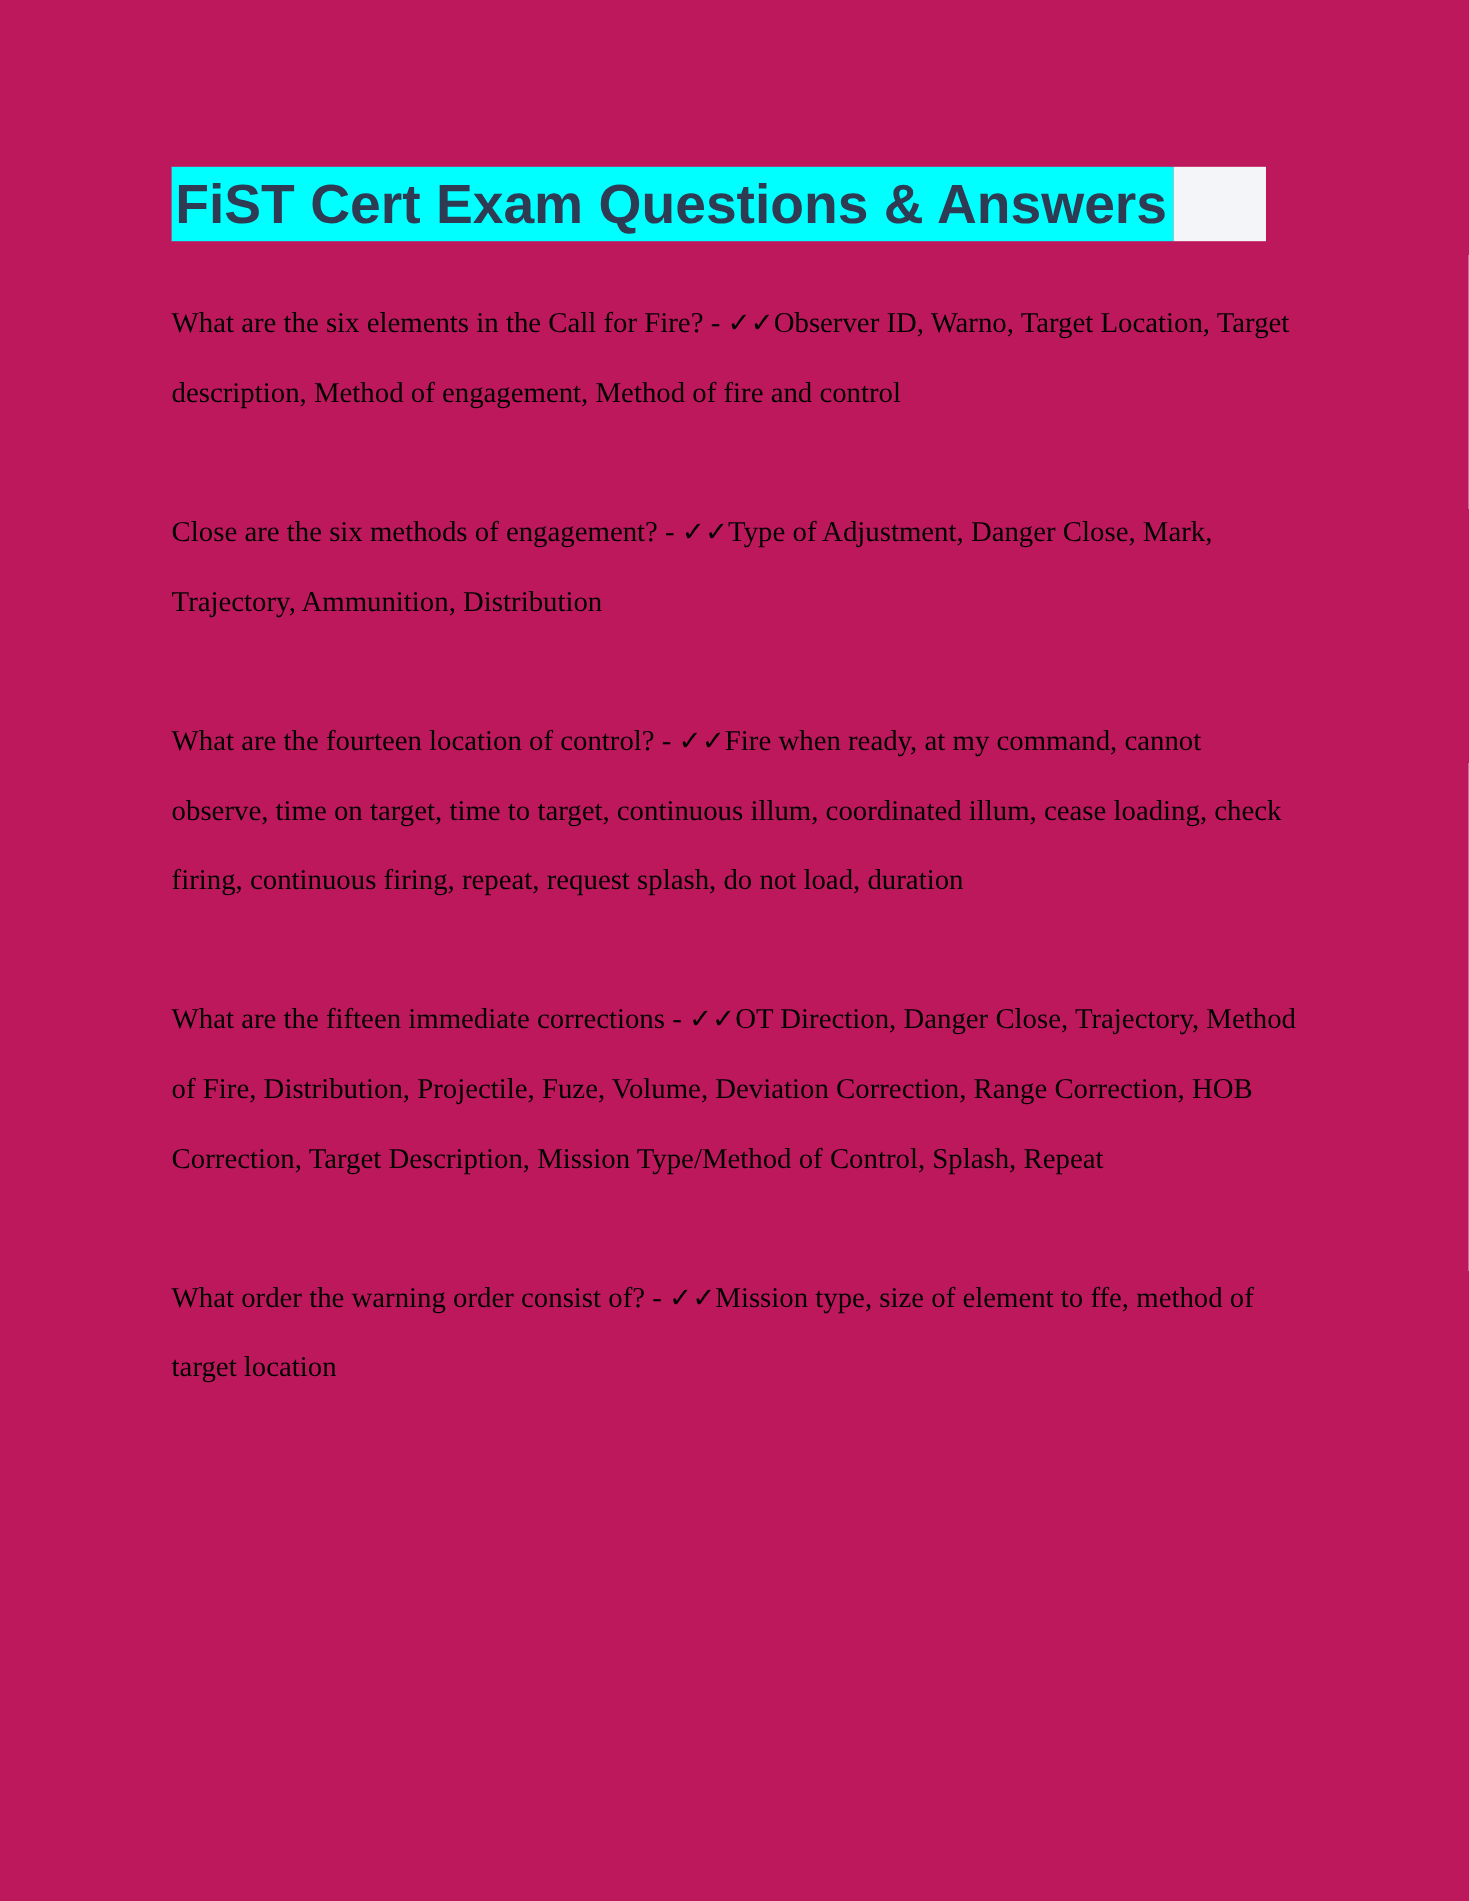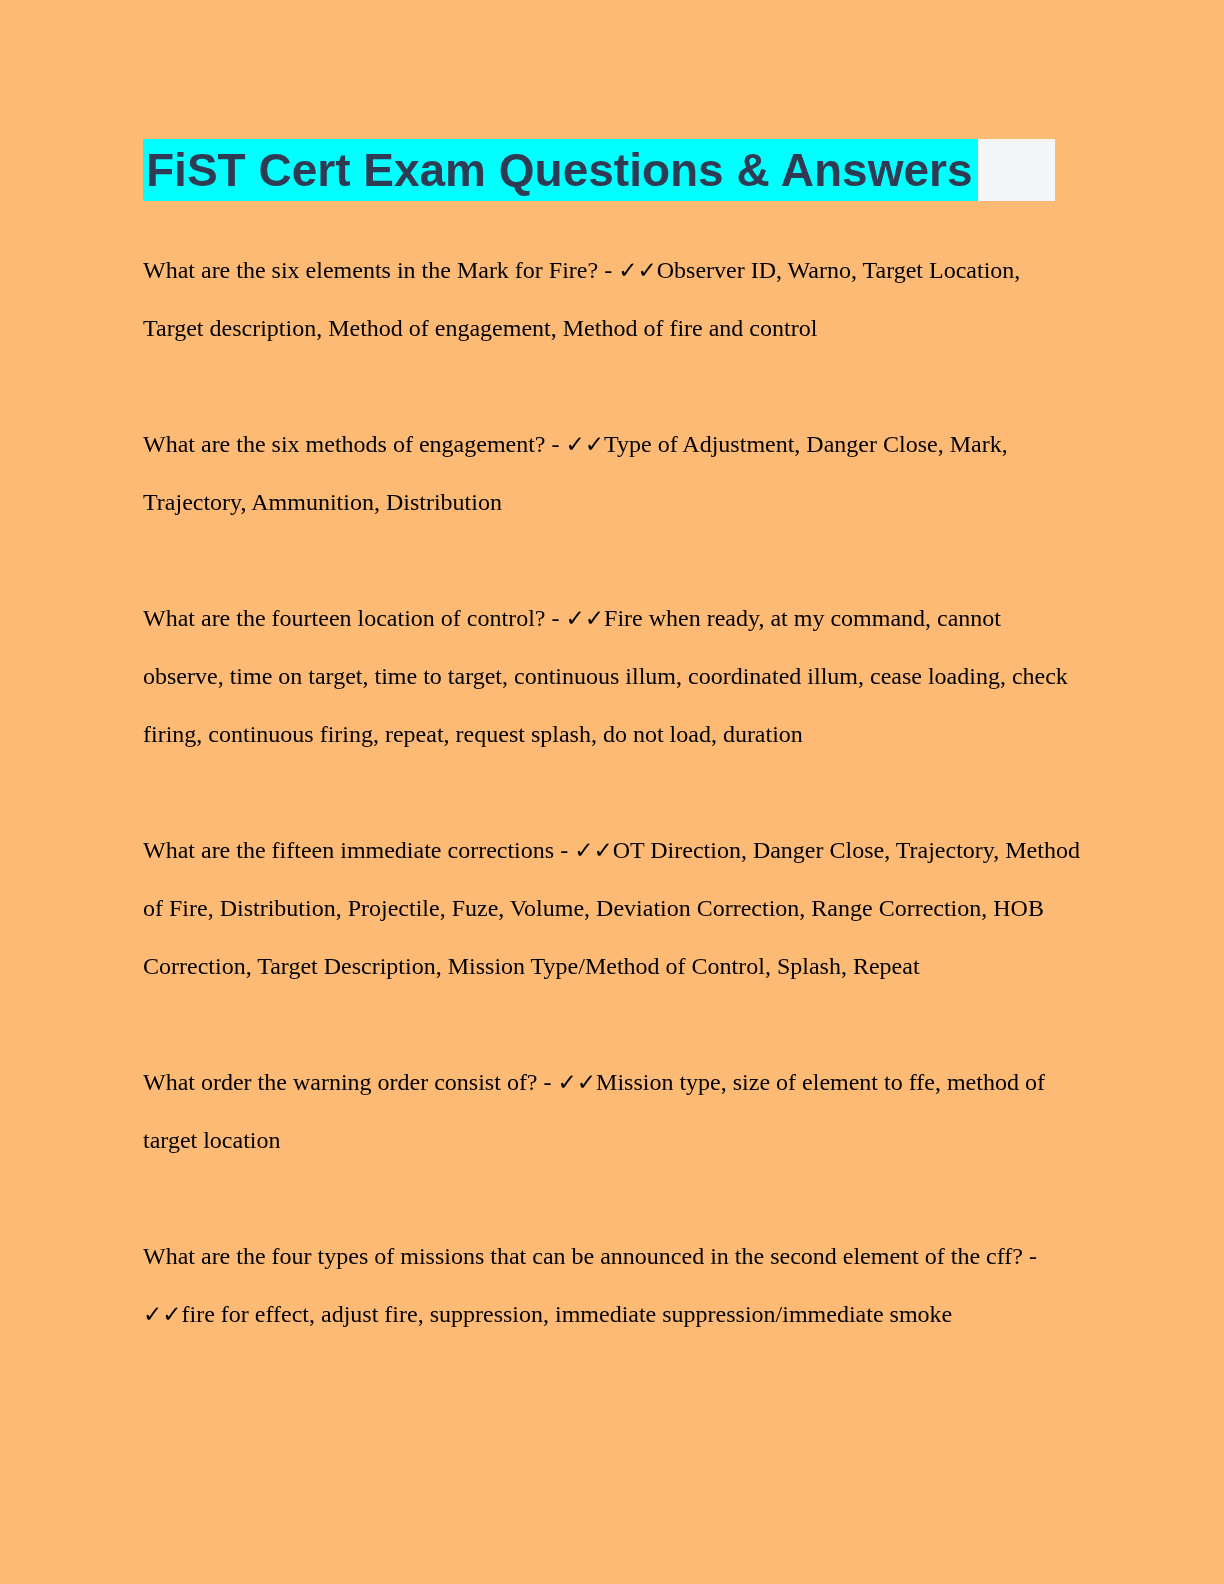--- a/index.html
+++ b/index.html
@@ -4,21 +4,21 @@
 <style>
   html, body {
     margin: 0;
     padding: 0;
     background: #ffffff;
   }
   .page {
     position: relative;
     width: 1224px;
     height: 1584px;
-    background: #fdba74;
+    background: #be185d;
     overflow: hidden;
   }
   .title-row {
     display: flex;
     align-items: stretch;
     margin: 139px 0 0 143px;
   }
   .title-highlight {
     margin: 0;
     background: #00ffff;
@@ -55,27 +55,26 @@
 
 <div class="page">
 
   <div class="title-row">
     <h1 class="title-highlight">FiST Cert Exam Questions &amp; Answers</h1>
     <div class="title-sidebox"></div>
   </div>
 
   <div class="content">
 
-    <p class="qa-block"><span>What are the six elements in the Mark for Fire?</span><span> - </span><span class="checkmark">✓✓</span><span>Observer ID, Warno, Target Location, Target description, Method of engagement, Method of fire and control</span></p>
+    <p class="qa-block"><span>What are the six elements in the Call for Fire?</span><span> - </span><span class="checkmark">✓✓</span><span>Observer ID, Warno, Target Location, Target description, Method of engagement, Method of fire and control</span></p>
 
-    <p class="qa-block"><span>What are the six methods of engagement?</span><span> - </span><span class="checkmark">✓✓</span><span>Type of Adjustment, Danger Close, Mark, Trajectory, Ammunition, Distribution</span></p>
+    <p class="qa-block"><span>Close are the six methods of engagement?</span><span> - </span><span class="checkmark">✓✓</span><span>Type of Adjustment, Danger Close, Mark, Trajectory, Ammunition, Distribution</span></p>
 
     <p class="qa-block"><span>What are the fourteen location of control?</span><span> - </span><span class="checkmark">✓✓</span><span>Fire when ready, at my command, cannot observe, time on target, time to target, continuous illum, coordinated illum, cease loading, check firing, continuous firing, repeat, request splash, do not load, duration</span></p>
 
     <p class="qa-block"><span>What are the fifteen immediate corrections</span><span> - </span><span class="checkmark">✓✓</span><span>OT Direction, Danger Close, Trajectory, Method of Fire, Distribution, Projectile, Fuze, Volume, Deviation Correction, Range Correction, HOB Correction, Target Description, Mission Type/Method of Control, Splash, Repeat</span></p>
 
     <p class="qa-block"><span>What order the warning order consist of?</span><span> - </span><span class="checkmark">✓✓</span><span>Mission type, size of element to ffe, method of target location</span></p>
 
-    <p class="qa-block"><span>What are the four types of missions that can be announced in the second element of the cff?</span><span> - </span><span class="checkmark">✓✓</span><span>fire for effect, adjust fire, suppression, immediate suppression/immediate smoke</span></p>
 
   </div>
 
 </div>
 
 </body></html>

